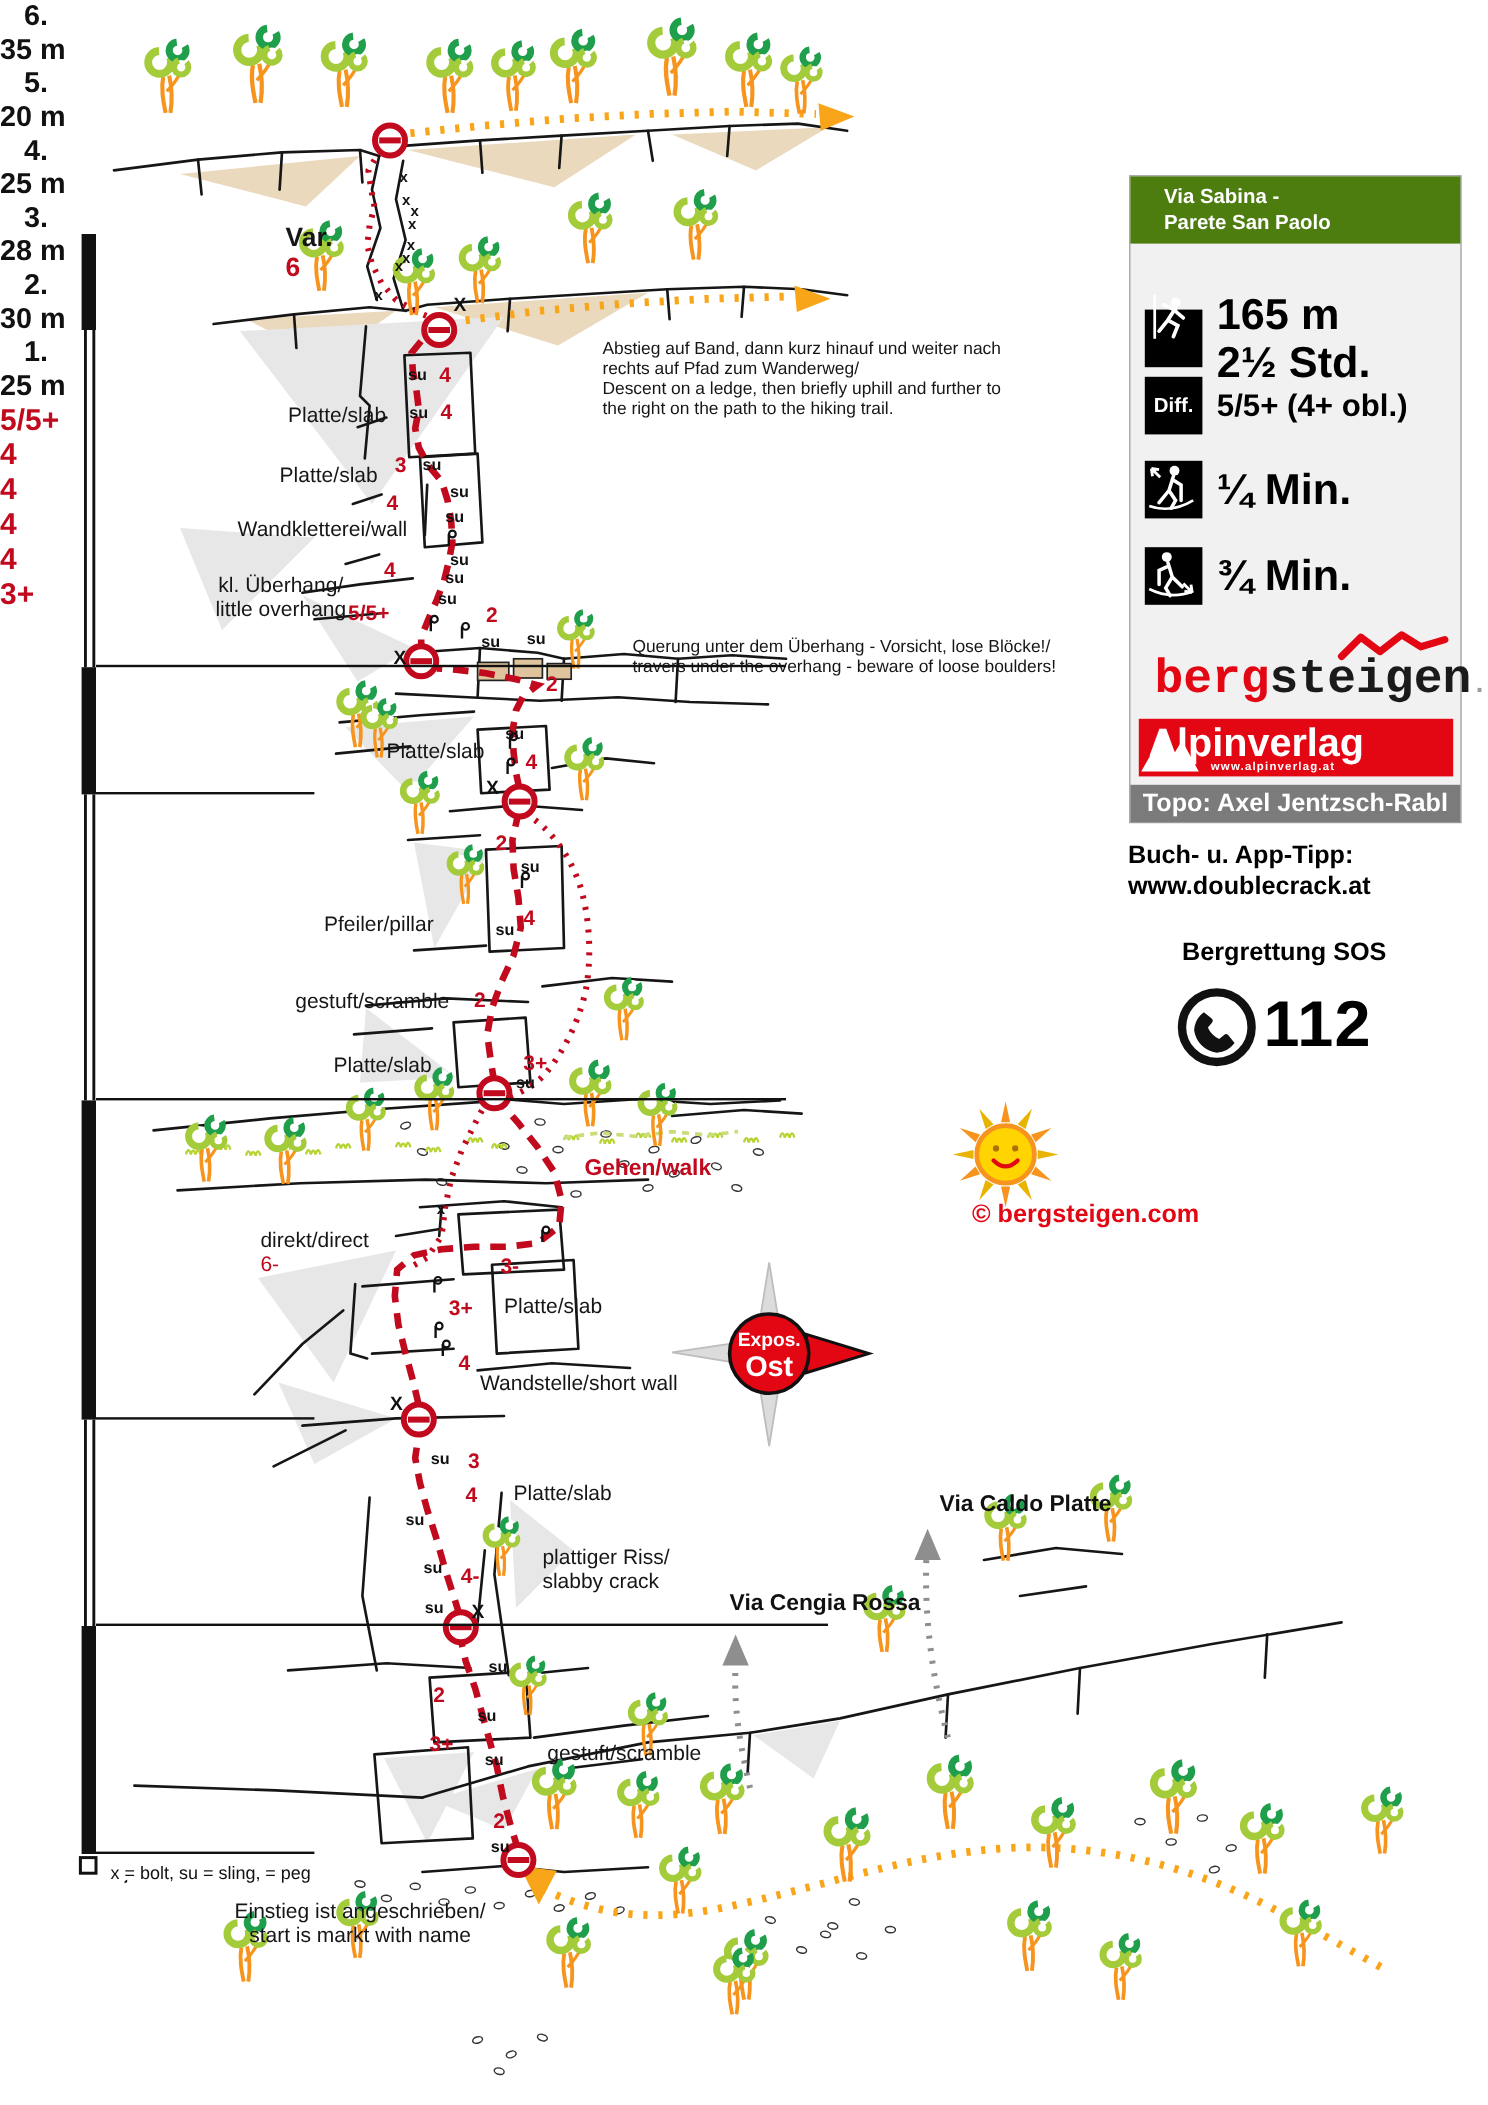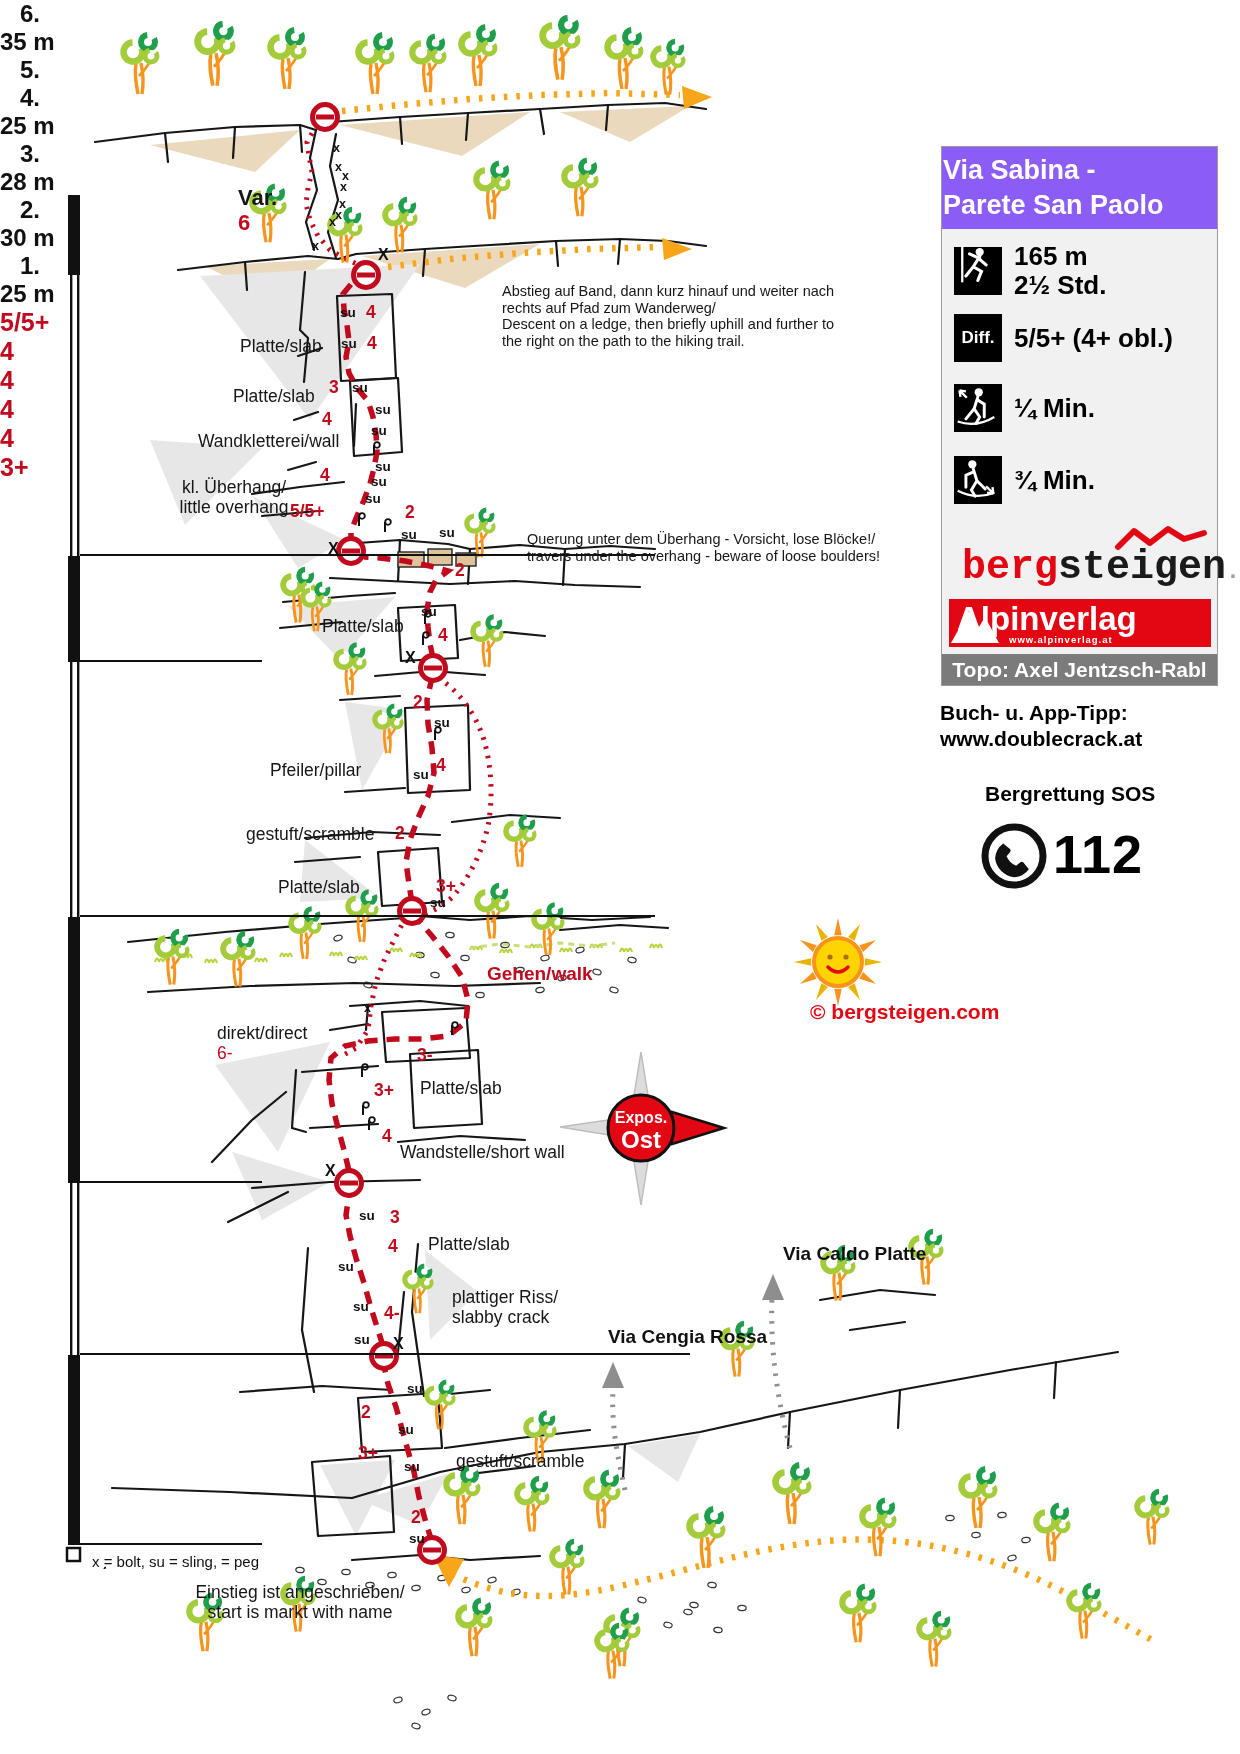--- a/index.html
+++ b/index.html
@@ -16,27 +16,27 @@
   .su{font-size:13.5px;font-weight:bold;color:#111;}
   .boltx{font-size:12.5px;font-weight:bold;color:#111;}
   .anchorx{font-size:16px;font-weight:bold;color:#111;}
   .pitch-num,.pitch-len{font-size:24px;font-weight:bold;color:#111;}
   .pitch-line{position:absolute;border-top:2.5px solid #111;}
   .margin-grade{font-size:25px;font-weight:bold;color:#c10a1e;}
   .note{font-size:14.5px;color:#161616;}
   
   .infobox{position:absolute;left:941px;top:146px;width:277px;height:540px;
            background:#f1f1f1;border:1px solid #9a9a9a;box-sizing:border-box;}
-  .infobox .hdr{background:#8b5cf6;color:#fff;font-weight:bold;font-size:27px;
-                line-height:1.3;padding:6px 0 6px 1px;}
+  .infobox .hdr{background:#4d7c0f;color:#fff;font-weight:bold;font-size:17px;
+                line-height:1.3;padding:6px 0 6px 28px;}
   .iconrow{position:absolute;left:12px;display:flex;align-items:center;}
   .icon-sq{width:48px;height:48px;background:#000;flex:0 0 48px;display:flex;
            align-items:center;justify-content:center;}
   .diff-txt{color:#fff;font-weight:bold;font-size:17px;}
-  .stat-txt{margin-left:12px;font-weight:bold;font-size:26px;line-height:1.1;color:#000;}
+  .stat-txt{margin-left:12px;font-weight:bold;font-size:36px;line-height:1.1;color:#000;}
   .bs-logo{position:absolute;left:20px;top:398px;white-space:nowrap;font-family:Liberation Mono, monospace;}
   .bs-berg{color:#e30613;font-weight:bold;font-size:40px;}
   .bs-steigen{color:#1a1a1a;font-weight:bold;font-size:40px;}
   .bs-com{color:#9d9d9c;font-weight:bold;font-size:23px;}
   .av-box{position:absolute;left:7px;top:452px;width:262px;height:48px;background:#e30613;}
   .av-name{color:#fff;font-weight:bold;font-size:33px;position:absolute;left:8px;top:1px;}
   .av-url{color:#fff;font-weight:bold;font-size:9.5px;position:absolute;left:60px;top:35px;letter-spacing:1px;}
   .topo-bar{position:absolute;left:0;bottom:0;width:100%;height:31px;background:#7b7b7b;
             color:#fff;font-weight:bold;font-size:21px;text-align:center;line-height:31px;}
   .right-col{font-weight:bold;color:#000;}
@@ -527,20 +527,21 @@
       </svg>
     </div>
     <div class="topo-bar">Topo: Axel Jentzsch-Rabl</div>
   </div>
 
   <div id="pitch-layer">
       <div class="pitch-num" style="left:28px;top:526px;width:40px;text-align:right;">6.</div>
       <div class="pitch-len" style="left:90px;top:526px;">35 m</div>
       <div class="pitch-line" style="left:80px;top:554px;width:575px;"></div>
       <div class="pitch-num" style="left:28px;top:632px;width:40px;text-align:right;">5.</div>
+      <div class="pitch-len" style="left:90px;top:632px;">20 m</div>
       <div class="pitch-line" style="left:80px;top:660px;width:182px;"></div>
       <div class="pitch-num" style="left:28px;top:887px;width:40px;text-align:right;">4.</div>
       <div class="pitch-len" style="left:90px;top:887px;">25 m</div>
       <div class="pitch-line" style="left:80px;top:915px;width:575px;"></div>
       <div class="pitch-num" style="left:28px;top:1153px;width:40px;text-align:right;">3.</div>
       <div class="pitch-len" style="left:90px;top:1153px;">28 m</div>
       <div class="pitch-line" style="left:80px;top:1181px;width:182px;"></div>
       <div class="pitch-num" style="left:28px;top:1325px;width:40px;text-align:right;">2.</div>
       <div class="pitch-len" style="left:90px;top:1325px;">30 m</div>
       <div class="pitch-line" style="left:80px;top:1353px;width:610px;"></div>

